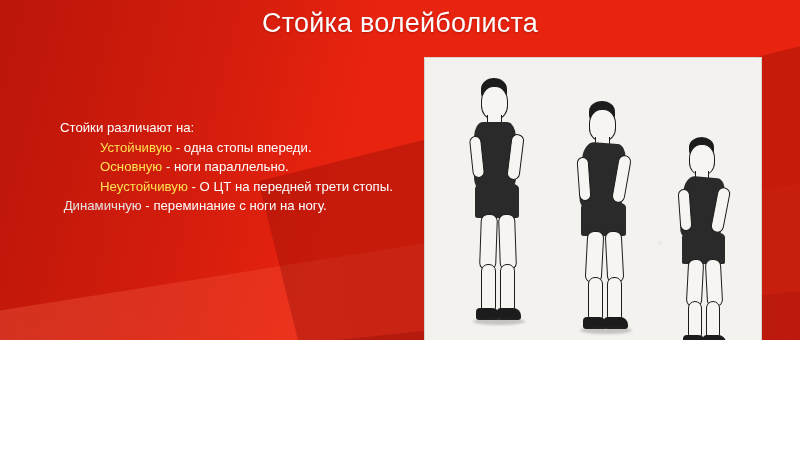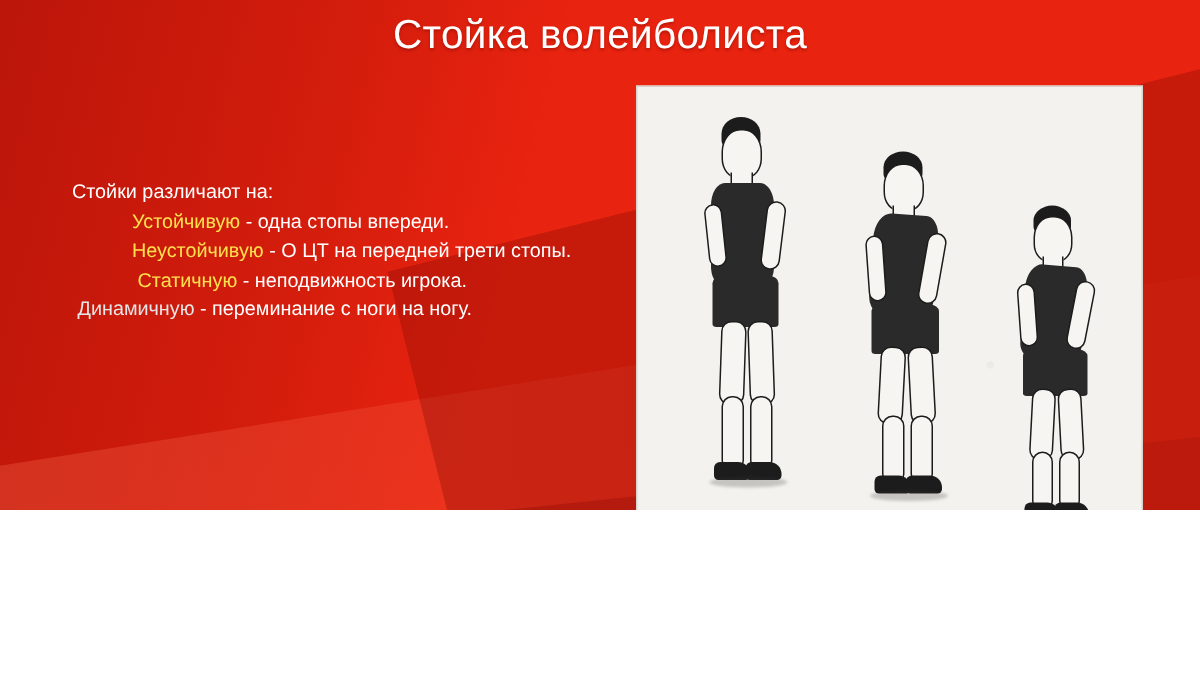--- a/index.html
+++ b/index.html
@@ -67,21 +67,21 @@
     width: 800px;
     text-align: center;
     color: #ffffff;
     font-size: 27px;
     letter-spacing: 0.2px;
     text-shadow: 0 1px 2px rgba(90,0,0,0.35);
   }
 
   .body-text {
     position: absolute;
-    left: 48px;
+    left: 60px;
     top: 118px;
     width: 370px;
     color: #ffffff;
     font-size: 13.2px;
     line-height: 19.6px;
   }
   .body-text .ln {
     white-space: nowrap;
   }
   .body-text .wrap {
@@ -186,24 +186,24 @@
   <div class="band-corner"></div>
 
   <div class="title">Стойка волейболиста</div>
 
   <div class="body-text">
     <div class="ln">Стойки различают на:</div>
     <div class="ln">
       <span class="term">Устойчивую</span><span> - одна стопы впереди.</span>
     </div>
     <div class="ln">
+      <span class="term">Основную</span><span> - ноги параллельно.</span>
+    </div>
+    <div class="ln">
       <span class="term">Неустойчивую</span><span> - О ЦТ на передней трети стопы.</span>
-    </div>
-    <div class="ln">
-      &nbsp;<span class="term">Статичную</span><span> - неподвижность игрока.</span>
     </div>
     <div class="ln">
       &nbsp;<span class="term-d">Динамичную</span><span> - переминание с ноги на ногу.</span>
     </div>
   </div>
 
   <div class="photo">
     <div class="grain"></div>
     <div class="floor"></div>
 

